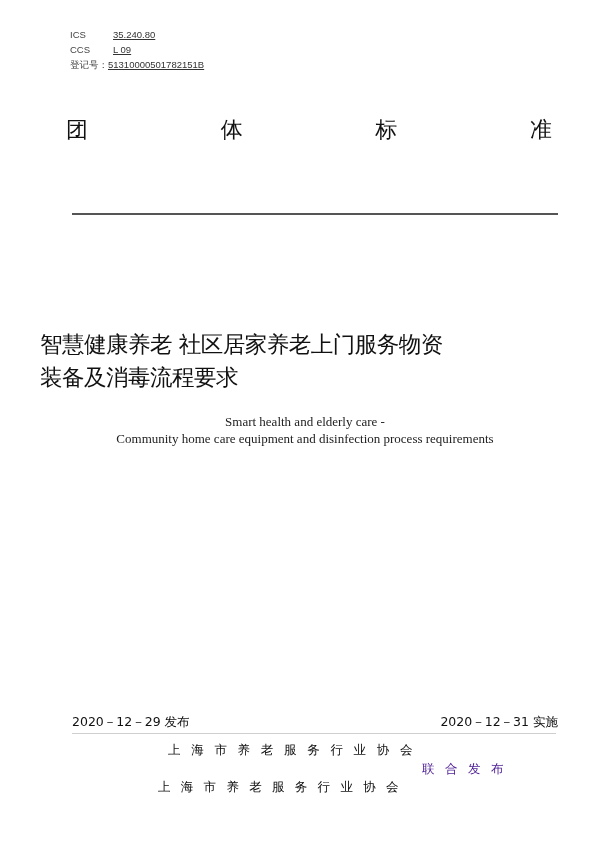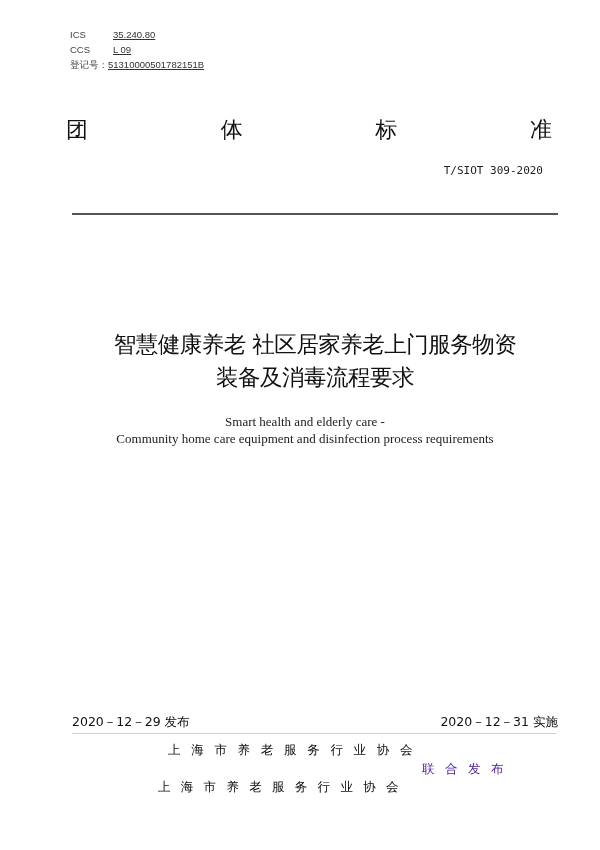--- a/index.html
+++ b/index.html
@@ -67,23 +67,23 @@
       left: 72px;
       top: 213px;
       width: 486px;
       height: 2px;
       background: #555555;
     }
 
     
     .title-cn {
       position: absolute;
-      left: 50px;
+      left: 40px;
       width: 530px;
-      text-align: center;
+      text-align: left;
       font-size: 22.5px;
       line-height: 26px;
       color: #111111;
       white-space: nowrap;
       letter-spacing: -0.5px;
     }
     .title-cn.l1 { top: 331px; }
     .title-cn.l2 { top: 364px; }
 
     
@@ -159,21 +159,20 @@
   </div>
 
   <div class="std-header">
     <span>团</span>
     <span>体</span>
     <span>标</span>
     <span>准</span>
   </div>
 
   <div class="codes">
-    <div>T/SIOT 309-2020</div>
   </div>
 
   <div class="rule-top"></div>
 
   <div class="title-cn l1">智慧健康养老  社区居家养老上门服务物资</div>
   <div class="title-cn l2">装备及消毒流程要求</div>
 
   <div class="title-en l1">Smart health and elderly care -</div>
   <div class="title-en l2">Community home care equipment and disinfection process requirements</div>
 

